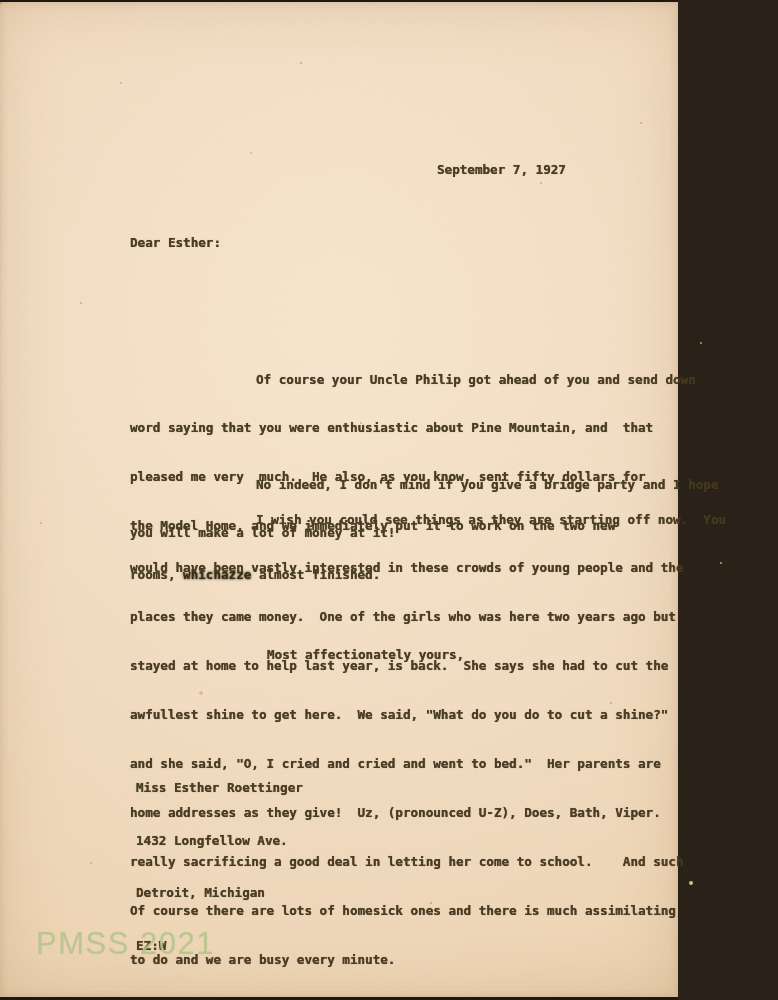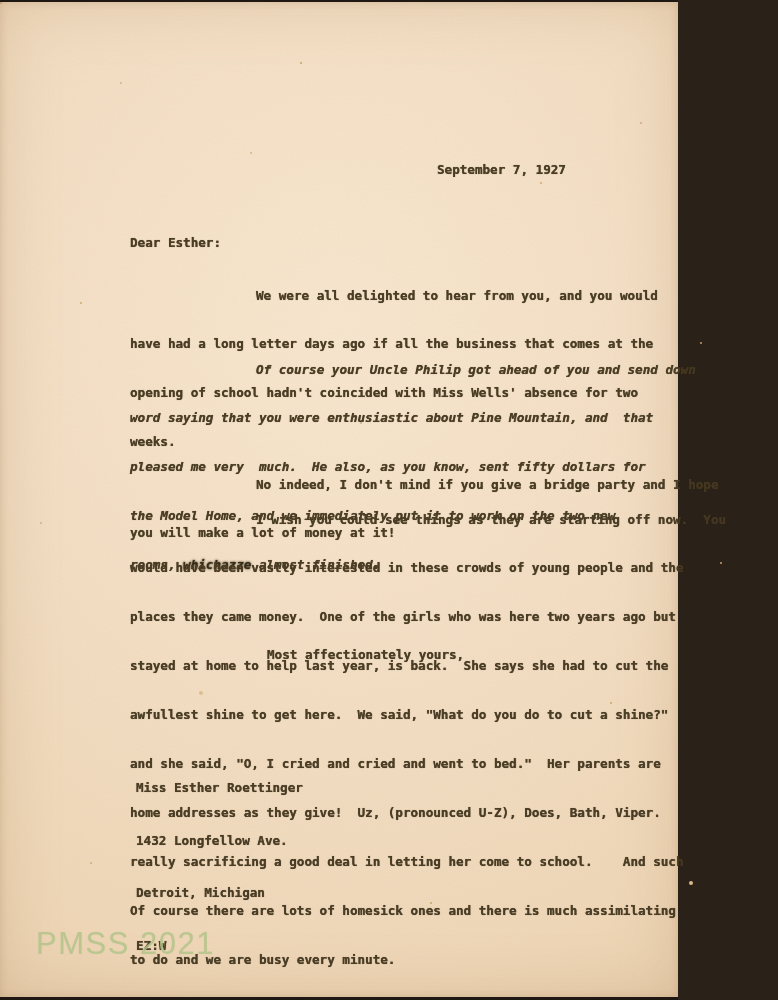--- a/index.html
+++ b/index.html
@@ -74,28 +74,22 @@
 <body>
 
 <div class="scan">
   <div class="paper">
     <div class="specks"></div>
 
     <div class="tw" style="left:437px; top:160px;">September 7, 1927</div>
 
     <div class="tw" style="left:130px; top:233px;">Dear Esther:</div>
 
-    <div class="tw para" style="top:253px;">
-      <div class="indent">We were all delighted to hear from you, and you would</div>
-      <div>have had a long letter days ago if all the business that comes at the</div>
-      <div>opening of school hadn't coincided with Miss Wells' absence for two</div>
-      <div>weeks.</div>
-    </div>
 
-    <div class="tw para" style="top:327px;font-style:italic;">
+    <div class="tw para" style="top:337px;">
       <div class="indent">Of course your Uncle Philip got ahead of you and send down</div>
       <div>word saying that you were enthusiastic about Pine Mountain, and  that</div>
       <div>pleased me very  much.  He also, as you know, sent fifty dollars for</div>
       <div>the Model Home, and we immediately put it to work on the two new</div>
       <div><span>rooms, </span><span class="smudge">whichazze</span><span> almost finished.</span></div>
     </div>
 
     <div class="tw para" style="top:442px;">
       <div class="indent">No indeed, I don't mind if you give a bridge party and I hope</div>
       <div>you will make a lot of money at it!</div>

